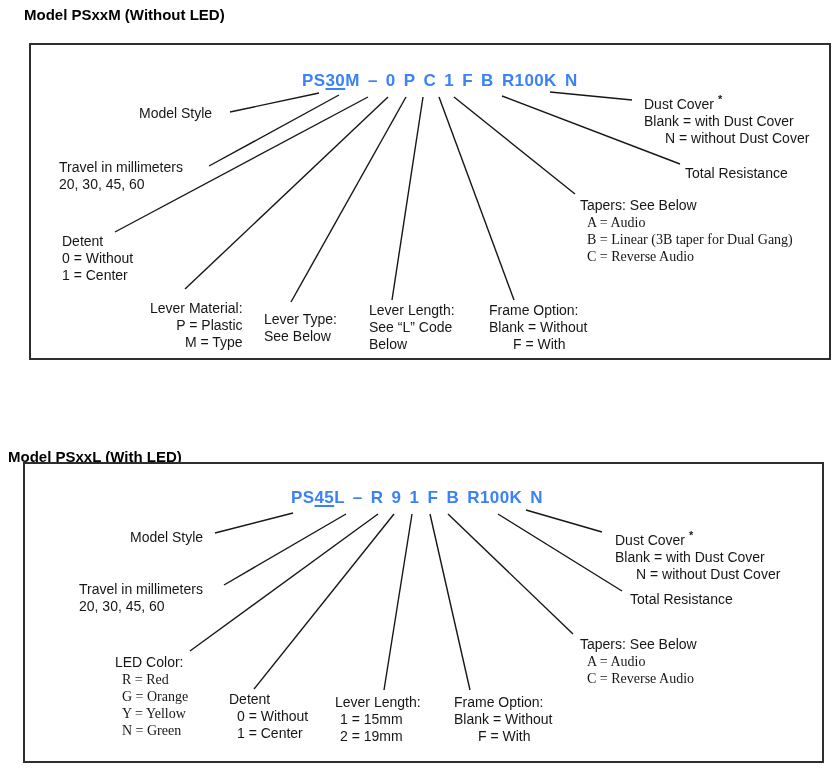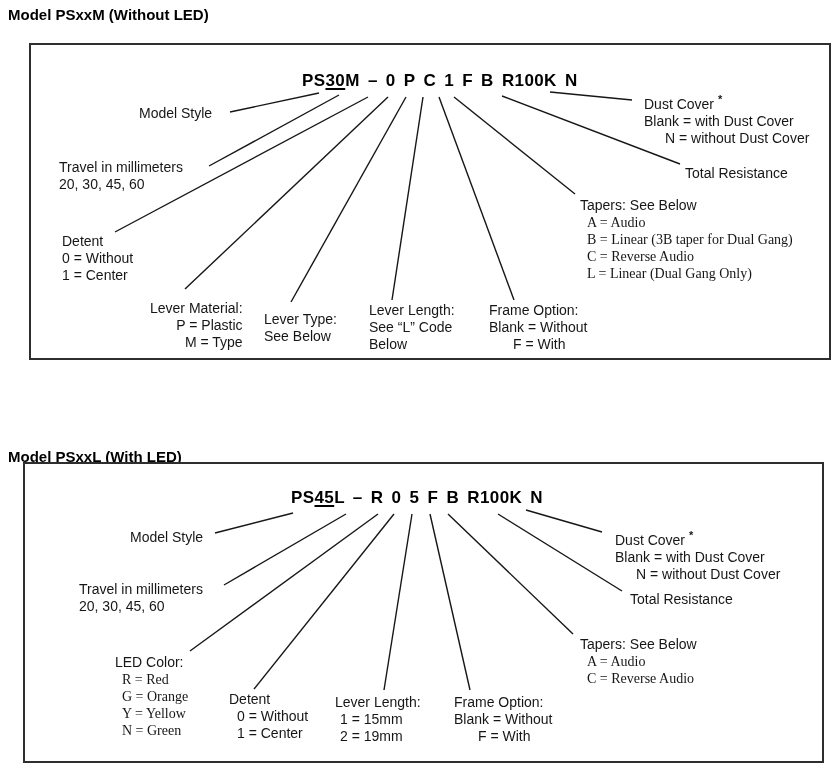--- a/index.html
+++ b/index.html
@@ -4,39 +4,39 @@
 <style>
   html,body { margin:0; padding:0; }
   body {
     width:838px; height:770px; background:#ffffff; position:relative;
     font-family:"Liberation Sans", sans-serif; color:#111;
     overflow:hidden;
   }
   .heading { position:absolute; font-weight:bold; font-size:15px; color:#000; white-space:nowrap; }
   .box { position:absolute; border:2px solid #2e2e2e; background:#fff; }
   .pn {
-    position:absolute; font-weight:bold; font-size:17px; color:#000000;
+    position:absolute; font-weight:bold; font-size:17px; color:#3b82f6;
     letter-spacing:0.4px; word-spacing:3px; white-space:nowrap;
   }
   .pn .ul { text-decoration:underline; text-decoration-thickness:1.5px; text-underline-offset:2px; }
   .lbl { position:absolute; font-size:14px; line-height:17px; white-space:nowrap; color:#161616; }
   .ind3 { padding-left:3px;text-align:right; }
   .ind5 { padding-left:5px; }
   .ind7 { padding-left:7px;font-family:Liberation Serif, serif; }
   .ind8 { padding-left:8px; }
   .ind21 { padding-left:21px; }
   .ind24 { padding-left:24px; }
   .leader { position:absolute; left:0; top:0; width:100%; height:100%; pointer-events:none; }
   .leader line { stroke:#161616; stroke-width:1.4; }
   sup.ast { font-size:11px; font-weight:bold; vertical-align:super; }
 </style>
 </head>
 <body>
 
-<div class="heading" style="left:8px; top:6px;">Model PSxxM (Without LED)</div>
+<div class="heading" style="left:24px; top:6px;">Model PSxxM (Without LED)</div>
 
 <div class="box" style="left:29px; top:43px; width:798px; height:313px;">
 
   <svg class="leader" viewBox="0 0 798 313">
     <line x1="288" y1="48" x2="199" y2="67"></line>
     <line x1="308" y1="50" x2="178" y2="121"></line>
     <line x1="337" y1="52" x2="84" y2="187"></line>
     <line x1="357" y1="52" x2="154" y2="244"></line>
     <line x1="375" y1="52" x2="260" y2="257"></line>
     <line x1="392" y1="52" x2="361" y2="255"></line>
@@ -92,42 +92,41 @@
     <div class="ind21">N = without Dust Cover</div>
   </div>
 
   <div class="lbl" style="left:654px; top:120px;">Total Resistance</div>
 
   <div class="lbl" style="left:549px; top:152px;">
     <div>Tapers: See Below</div>
     <div class="ind7">A = Audio</div>
     <div class="ind7">B = Linear (3B taper for Dual Gang)</div>
     <div class="ind7">C = Reverse Audio</div>
-    <div class="ind7">L = Linear (Dual Gang Only)</div>
   </div>
 </div>
 
 <div class="heading" style="left:8px; top:421px;margin-top:27px;">Model PSxxL (With LED)</div>
 
 <div class="box" style="left:23px; top:462px; width:797px; height:297px;">
 
   <svg class="leader" viewBox="0 0 797 297">
     <line x1="268" y1="49" x2="190" y2="69"></line>
     <line x1="321" y1="50" x2="199" y2="121"></line>
     <line x1="353" y1="50" x2="165" y2="187"></line>
     <line x1="369" y1="50" x2="229" y2="225"></line>
     <line x1="387" y1="50" x2="359" y2="226"></line>
     <line x1="405" y1="50" x2="445" y2="226"></line>
     <line x1="423" y1="50" x2="548" y2="170"></line>
     <line x1="473" y1="50" x2="597" y2="127"></line>
     <line x1="501" y1="46" x2="577" y2="68"></line>
   </svg>
 
   <div class="pn" style="left:266px; top:24px;">
-    <span>PS</span><span class="ul">45</span><span>L – R 0 5 F B R100K N</span>
+    <span>PS</span><span class="ul">45</span><span>L – R 9 1 F B R100K N</span>
   </div>
 
   <div class="lbl" style="left:105px; top:65px;">Model Style</div>
 
   <div class="lbl" style="left:54px; top:117px;">
     <div>Travel in millimeters</div>
     <div>20, 30, 45, 60</div>
   </div>
 
   <div class="lbl" style="left:90px; top:190px;">

